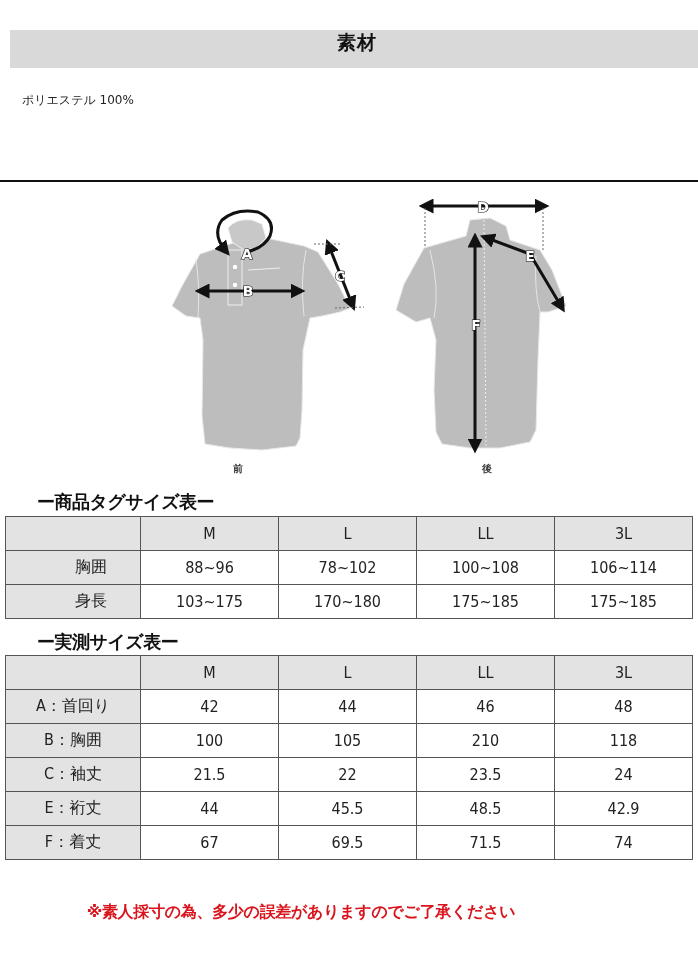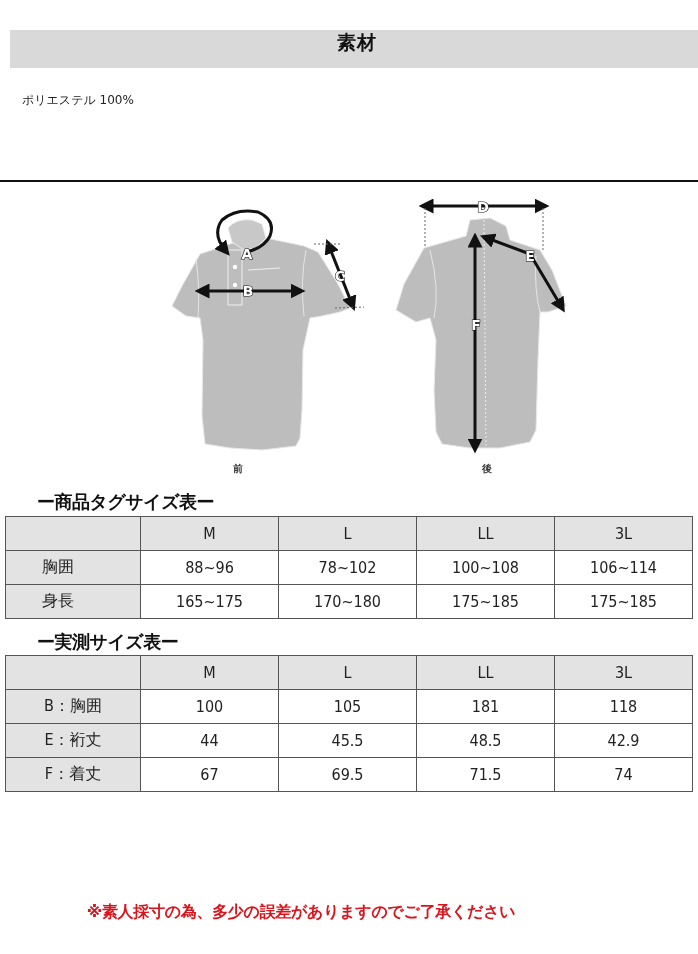--- a/index.html
+++ b/index.html
@@ -34,21 +34,21 @@
     position: absolute; left: 5px; width: 688px;
     border-collapse: collapse; table-layout: fixed;
   }
   .size-table td, .size-table th {
     border: 1px solid #555; height: 34px; text-align: center;
     font-family: "DejaVu Sans Condensed", "Liberation Sans Narrow", "Liberation Sans", sans-serif;
     font-size: 16px; font-weight: normal; color: #222;
   }
   .size-table th { background: #e3e3e3; }
   .size-table td.row-head { background: #e3e3e3; }
-  .size-table .row-head.left { text-align: left; padding-left: 36px; }
+  .size-table .row-head.left { text-align: center; padding-left: 36px; }
   .size-table col.c0 { width: 135px; }
   .size-table col.cn { width: 138px; }
 
   .note {
     position: absolute; left: 0; top: 902px; width: 584px; text-align: center;
     font-size: 16px; font-weight: bold; color: #d9141c; letter-spacing: -0.3px; padding-left: 18px;
   }
 </style>
 </head>
 <body>
@@ -144,21 +144,21 @@
   </tr>
   <tr>
     <td class="row-head left">胸囲</td>
     <td>88~96</td>
     <td>78~102</td>
     <td>100~108</td>
     <td>106~114</td>
   </tr>
   <tr>
     <td class="row-head left">身長</td>
-    <td>165~175</td>
+    <td>103~175</td>
     <td>170~180</td>
     <td>175~185</td>
     <td>175~185</td>
   </tr>
 </tbody>
   </table>
 
 <div class="section-title" style="top:630px;">ー実測サイズ表ー</div>
 <table class="size-table" style="top:655px;">
   <colgroup>
@@ -170,25 +170,39 @@
     </colgroup>
   <tbody>
       <tr>
     <th></th>
     <th>M</th>
     <th>L</th>
     <th>LL</th>
     <th>3L</th>
   </tr>
   <tr>
+    <td class="row-head">A：首回り</td>
+    <td>42</td>
+    <td>44</td>
+    <td>46</td>
+    <td>48</td>
+  </tr>
+  <tr>
     <td class="row-head">B：胸囲</td>
     <td>100</td>
     <td>105</td>
-    <td>181</td>
+    <td>210</td>
     <td>118</td>
+  </tr>
+  <tr>
+    <td class="row-head">C：袖丈</td>
+    <td>21.5</td>
+    <td>22</td>
+    <td>23.5</td>
+    <td>24</td>
   </tr>
   <tr>
     <td class="row-head">E：裄丈</td>
     <td>44</td>
     <td>45.5</td>
     <td>48.5</td>
     <td>42.9</td>
   </tr>
   <tr>
     <td class="row-head">F：着丈</td>

